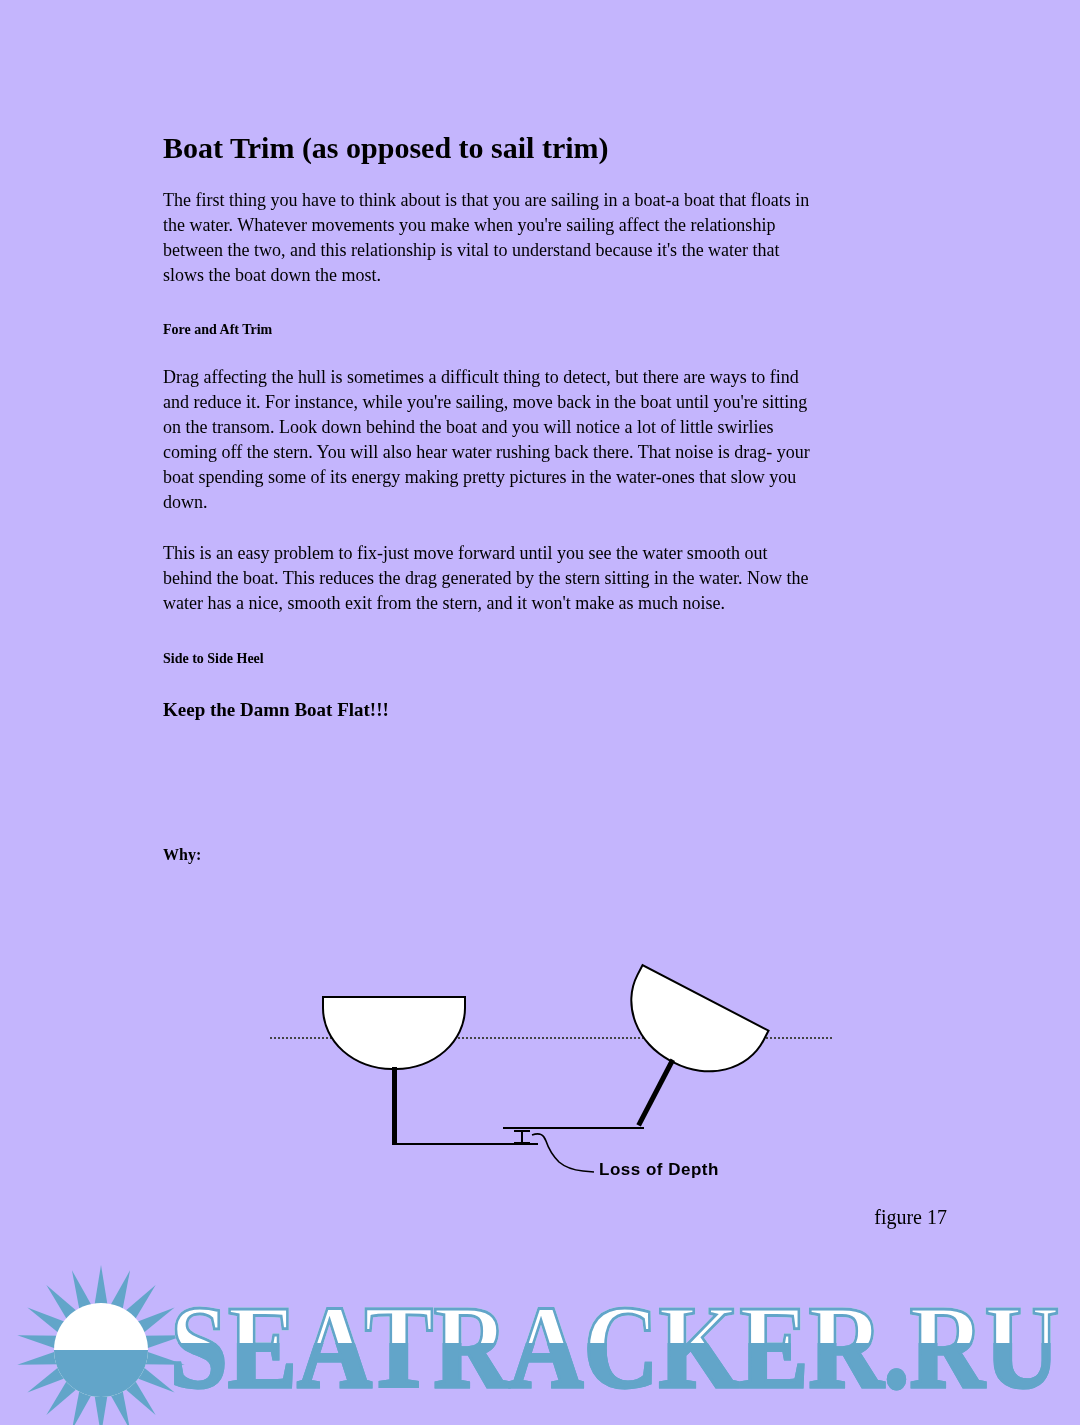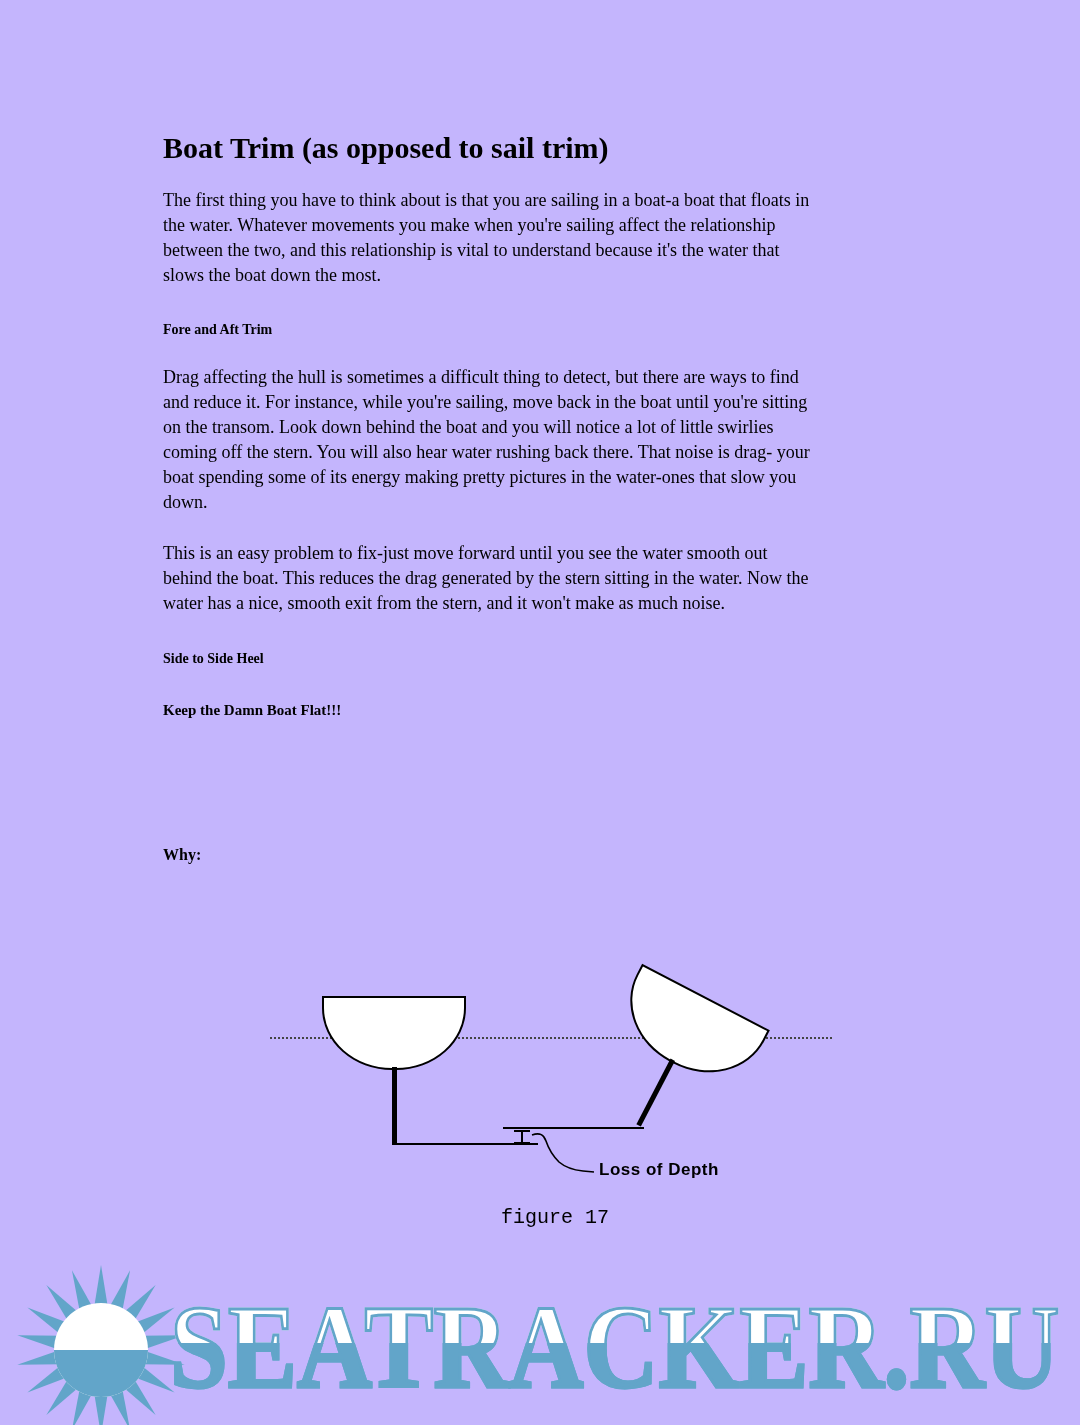--- a/index.html
+++ b/index.html
@@ -4,40 +4,40 @@
 <style>
   html,body{margin:0;padding:0;background:#fff;}
   #page{
     position:relative;width:1080px;height:1425px;background:#c4b5fd;
     overflow:hidden;font-family:"Liberation Serif", serif;color:#000;
   }
   .abs{position:absolute;}
   .txt{left:163px;width:784px;font-size:18px;line-height:25px;white-space:pre-line;font-family:Liberation Serif, serif;}
   .h1{left:163px;font-size:30px;font-weight:bold;line-height:36px;}
   .h2{left:163px;font-size:14px;font-weight:bold;line-height:26px;}
-  .h3{left:163px;font-size:15px;font-weight:bold;line-height:24px;}
+  .h3{left:163px;font-size:19px;font-weight:bold;line-height:24px;}
   .h4{left:163px;font-size:16px;font-weight:bold;line-height:20px;}
 
   
   .waterline{left:270px;top:1037px;width:562px;height:0;border-top:2px dotted #444;}
   .hull{
     width:140px;height:70px;border:2px solid #000;background:#fff;
     border-radius:0 0 70px 70px / 0 0 62px 62px;
   }
   .flat-hull{left:322px;top:996px;}
   .flat-board{left:392px;top:1067px;width:5px;height:78px;background:#000;}
   .flat-depthline{left:394px;top:1143px;width:144px;height:2px;background:#000;}
   .heel-group{left:634px;top:997px;width:144px;height:150px;
     transform:rotate(27.5deg);transform-origin:72px 0;}
   .heel-board{position:absolute;left:69px;top:71px;width:5px;height:74px;background:#000;}
   .heel-depthline{left:503px;top:1127px;width:141px;height:2px;background:#000;}
   .annot-svg{left:500px;top:1124px;}
   .loss-label{left:599px;top:1160px;font-family:"Liberation Sans",sans-serif;
     font-size:17px;font-weight:bold;letter-spacing:0.5px;}
-  .fig-caption{left:163px;top:1206px;width:784px;text-align:center;font-size:20px;font-family:Liberation Mono, monospace;}
+  .fig-caption{left:163px;top:1206px;width:784px;text-align:right;font-size:20px;}
 
   
   .wm-text{
     left:170px;top:1280px;
     font-size:118px;font-weight:bold;line-height:136px;letter-spacing:0px;
     transform:scaleX(0.88);transform-origin:left top;white-space:nowrap;
     color:transparent;
     background:linear-gradient(to bottom,#ffffff 0%,#ffffff 46%,var(--wm-blue,#62a5c9) 46%,var(--wm-blue,#62a5c9) 100%);
     -webkit-background-clip:text;background-clip:text;
     -webkit-text-stroke:3px var(--wm-blue,#62a5c9);

